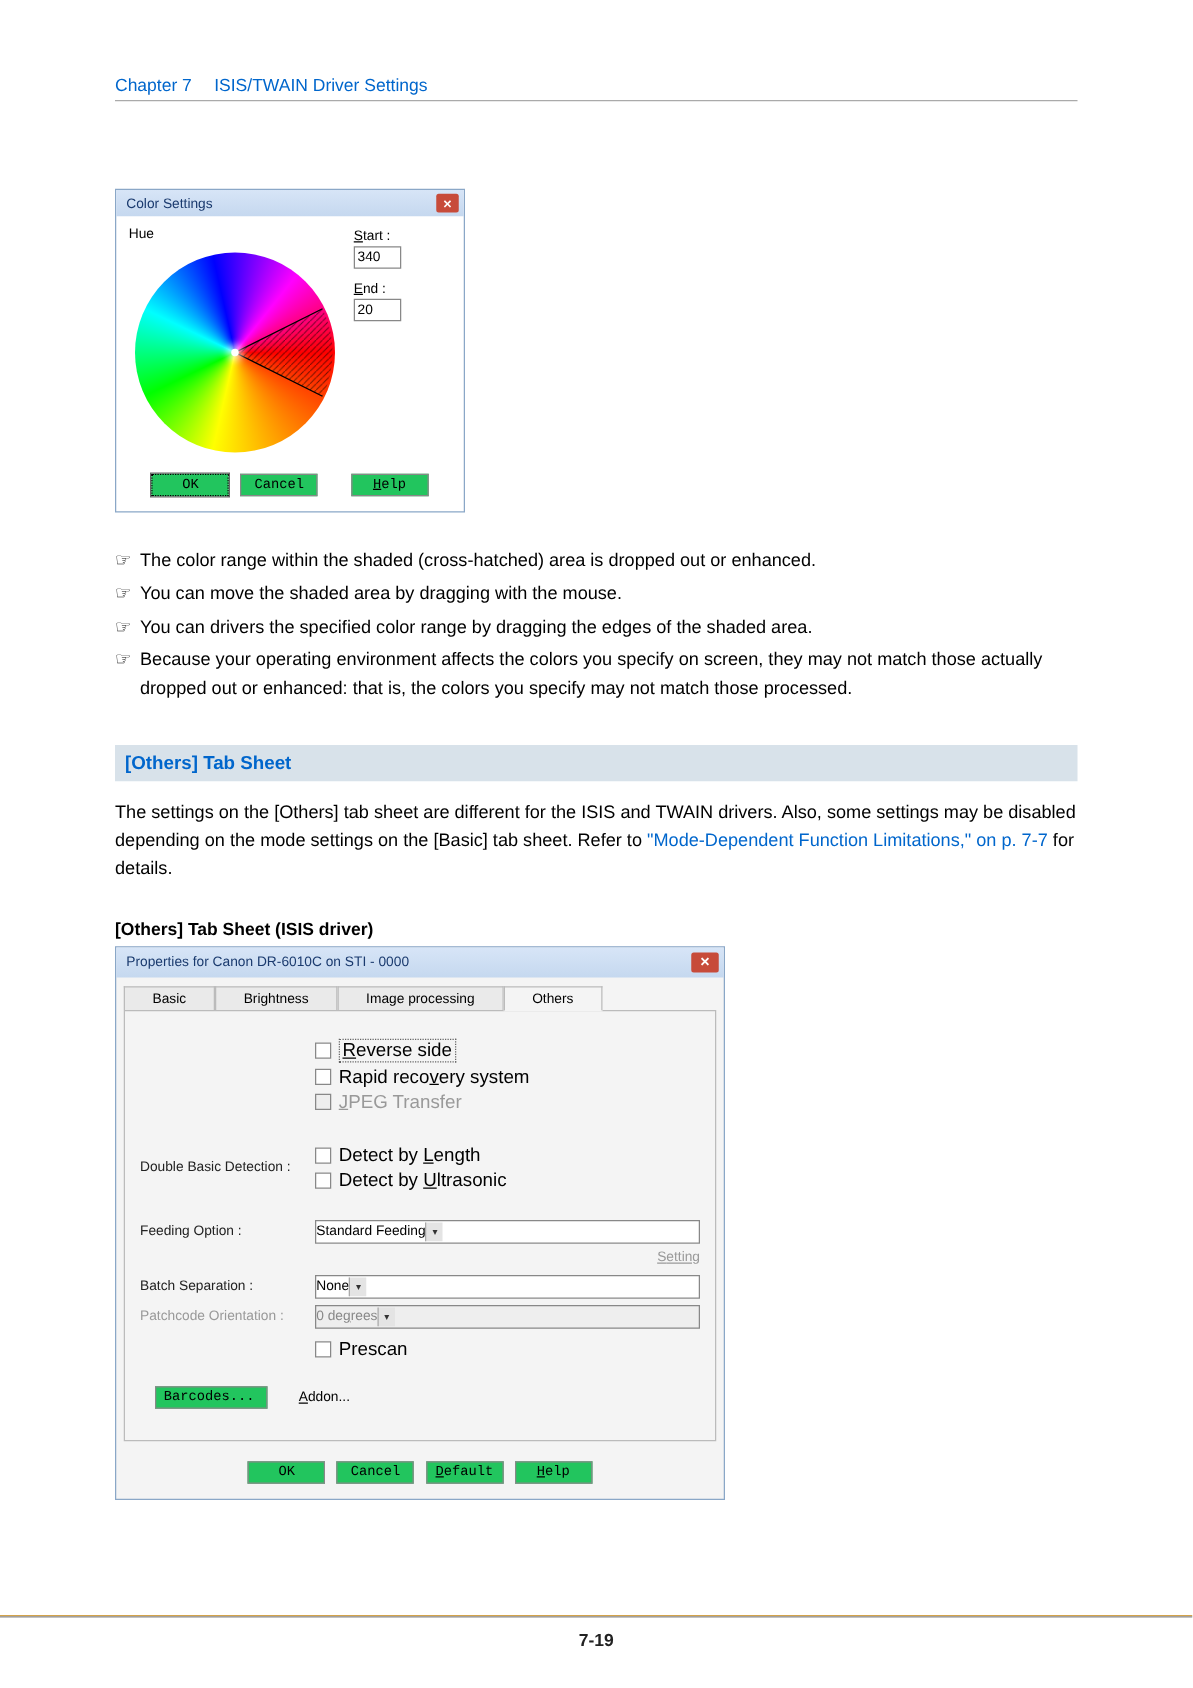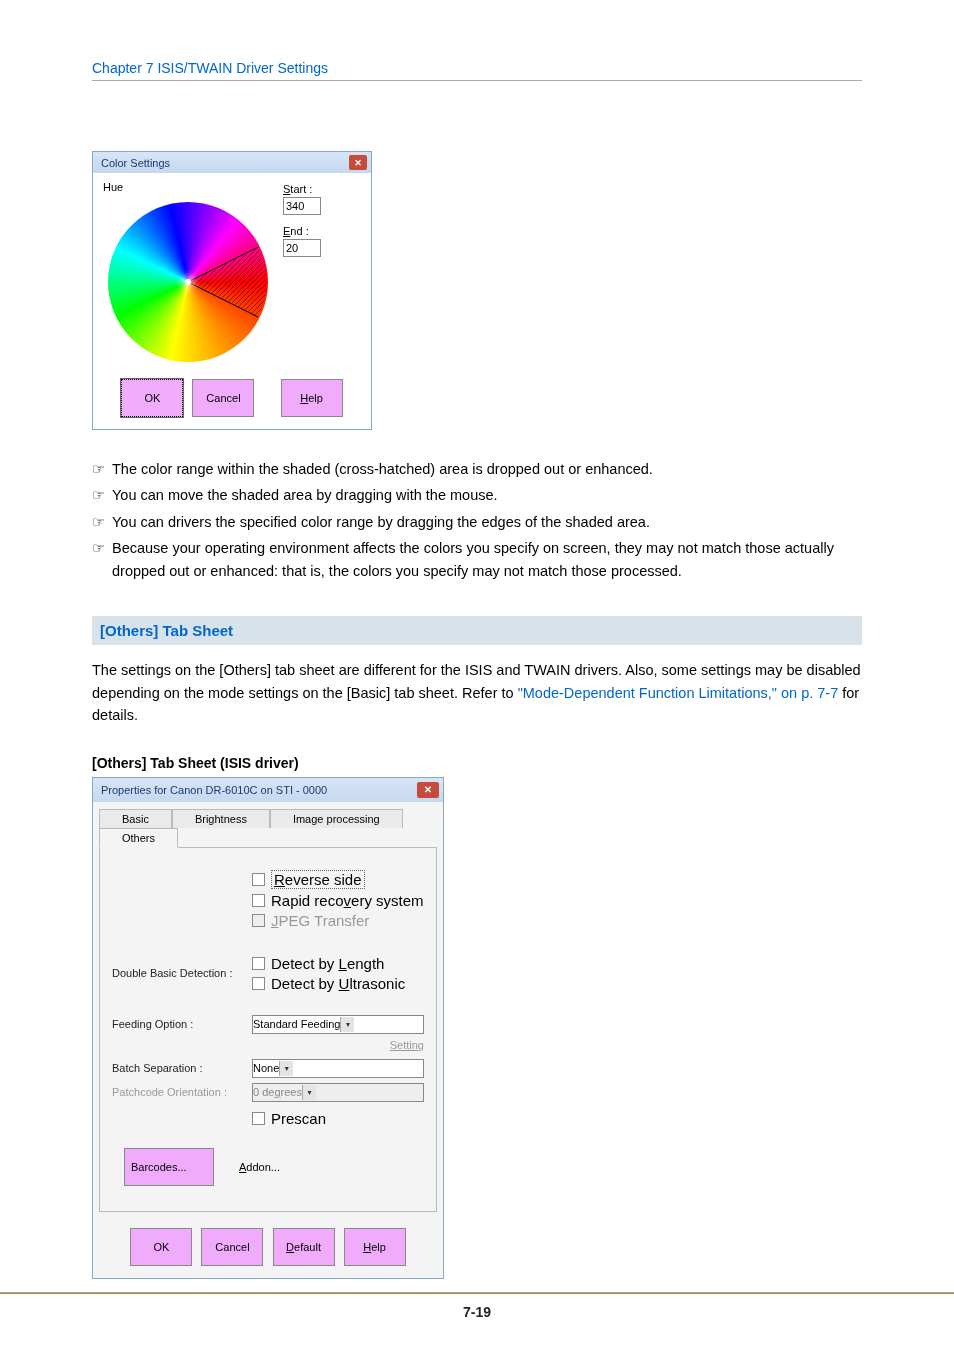--- a/index.html
+++ b/index.html
@@ -15,21 +15,21 @@
     position: relative;
     min-height: 1350px;
   }
   .header {
     color: #0066cc;
     font-size: 14px;
     border-bottom: 1px solid #aaa;
     padding-bottom: 4px;
     margin-bottom: 70px;
   }
-  .header-chapter { }
+  .header-chapter { margin-right: 14px; }
 
   
   .colordlg {
     width: 280px;
     border: 1px solid #8aa7c7;
     background: #fff;
     font-family: Tahoma, sans-serif;
     font-size: 11px;
     margin-left: 0px;
   }
@@ -59,23 +59,23 @@
   .wheel-center { position:absolute; top:82px; left:82px; width:6px;height:6px;background:#fff;border-radius:50%; box-shadow:0 0 6px 4px rgba(255,255,255,0.6);}
   .side-inputs { margin-left: 10px; font-size:11px; color:#000;}
   .side-inputs label { display:block; margin-top:2px;}
   .side-inputs .underline { text-decoration: underline; }
   .numbox {
     width: 38px; height: 18px; border:1px solid #888; font-size:11px;
     padding:1px 2px; background:#fff; margin-top:2px; display:block;
   }
   .colordlg-buttons { text-align:center; padding: 0 0 12px 0; }
   .winbtn {
-    display:inline-block; min-width:62px; padding:12px 6px;
-    font-size:11px; background:#f0abfc; border:1px solid #888;
-    margin: 0 3px; font-family:Liberation Sans, sans-serif;
+    display:inline-block; min-width:62px; padding:2px 6px;
+    font-size:11px; background:#22c55e; border:1px solid #888;
+    margin: 0 3px; font-family:Liberation Mono, monospace;
   }
   .winbtn.focus { border:1px dotted #000; outline:1px solid #666; }
 
   .notes { margin: 28px 0 34px 0; font-size: 14.5px; line-height: 1.55; }
   .notes .row { display:flex; margin-bottom:4px; }
   .notes .bullet { flex:0 0 20px; }
 
   .section-head {
     background: #d8e2ea;
     color: #0066cc;
@@ -84,21 +84,21 @@
     padding: 6px 8px;
     margin-top: 20px;
   }
   .bodytext { font-size: 14.5px; line-height: 1.55; margin-top: 14px; }
   .link { color: #0066cc; }
 
   .subhead { font-weight: bold; font-size: 14px; margin-top: 28px; margin-bottom:6px; }
 
   
   .propdlg {
-    width: 352px; border:1px solid #8aa7c7; background:#f4f4f4;
+    width: 488px; border:1px solid #8aa7c7; background:#f4f4f4;
     font-family: Tahoma, sans-serif; font-size:11px;
   }
   .propdlg-title {
     display:flex; justify-content:space-between; align-items:center;
     background: linear-gradient(#d7e5f7,#c5d8ef);
     padding: 4px 4px 4px 8px; color:#1a3a6e;
   }
   .propdlg-title .closex {
     display:inline-flex;align-items:center;justify-content:center;
     width:22px;height:16px; background:#c74b3a;color:#fff;border-radius:2px;font-weight:bold;font-size:10px;

